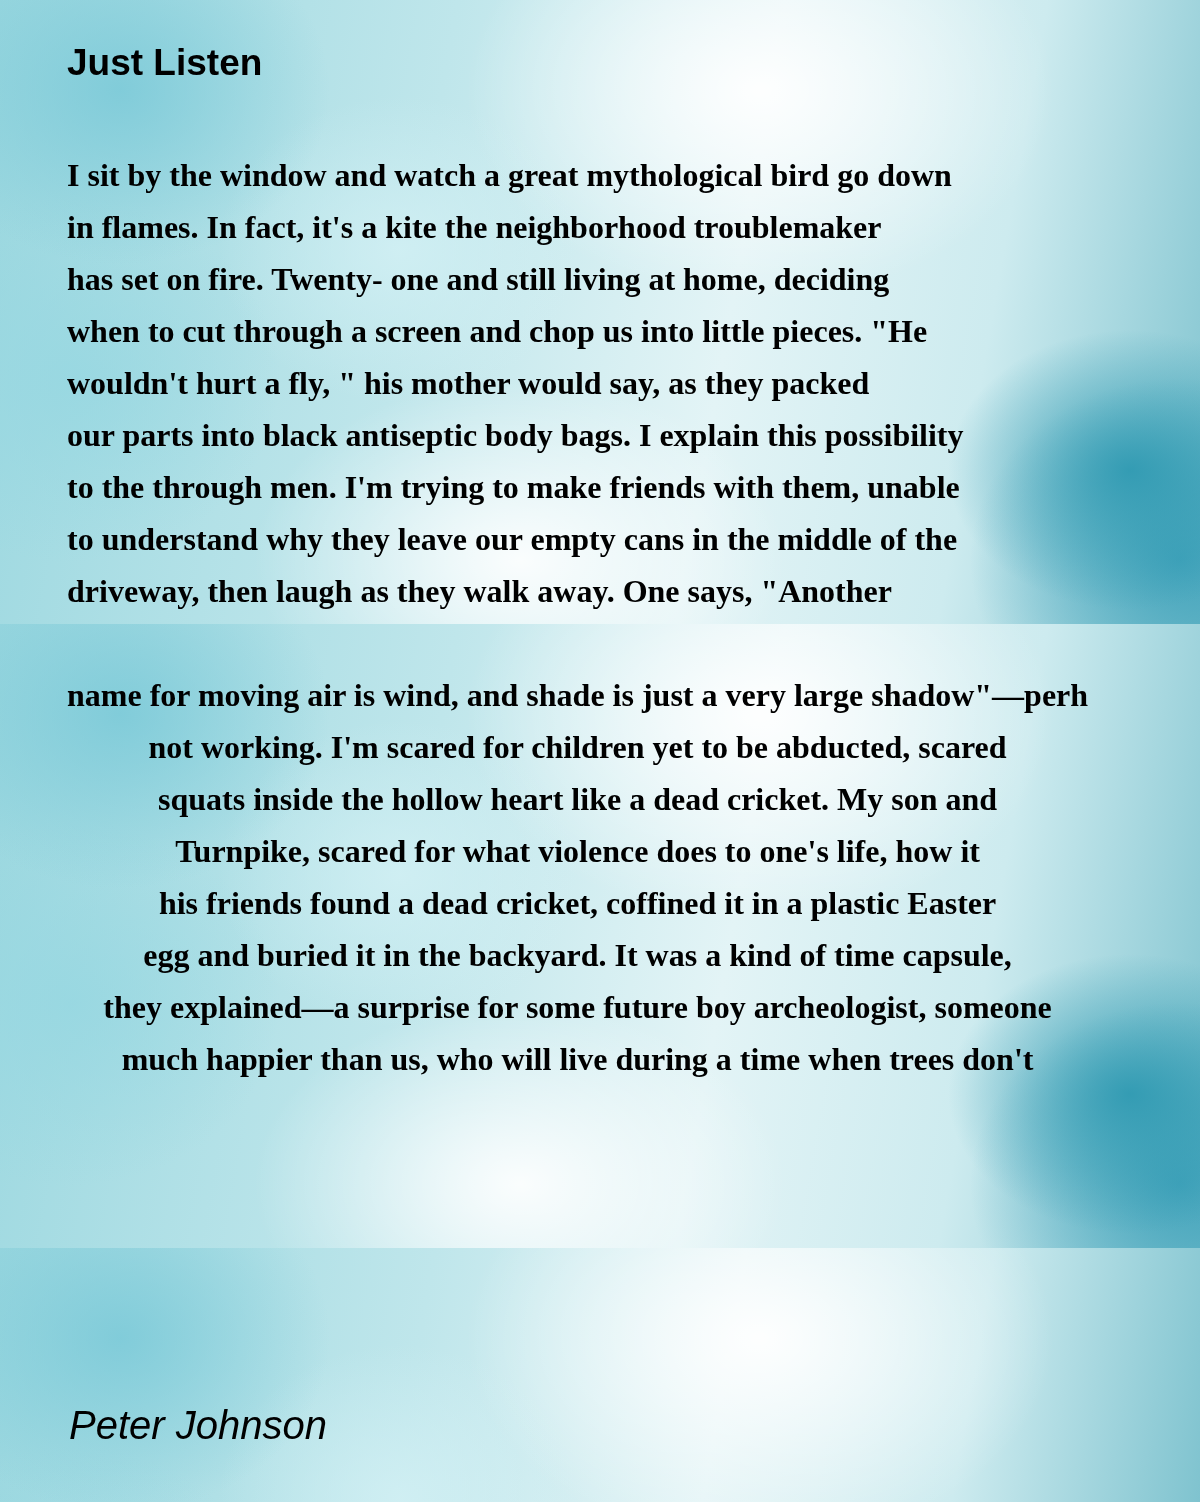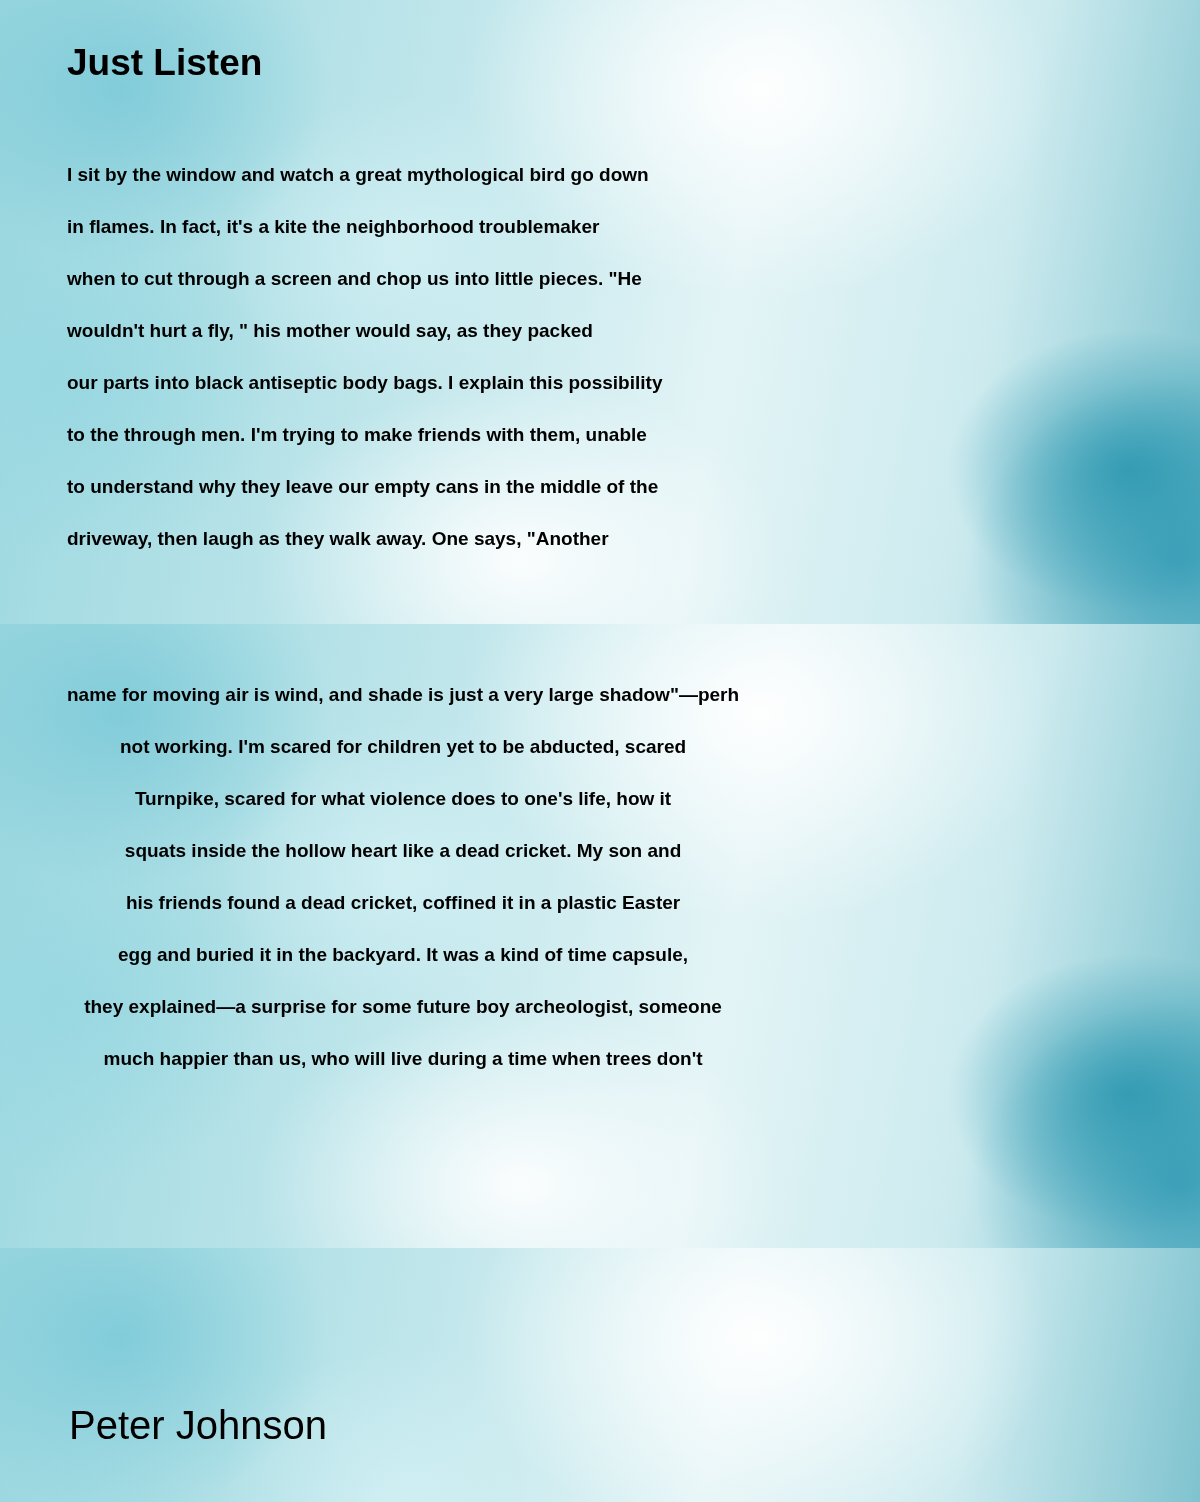--- a/index.html
+++ b/index.html
@@ -41,62 +41,65 @@
       white-space: nowrap;
     }
     .stanza {
       position: absolute;
       left: 67px;
       margin: 0;
       padding: 0;
       list-style: none;
     }
     .line {
-      font-size: 19px;
+      font-size: 32px;
       font-weight: bold;
       line-height: 52px;
       height: 52px;
       white-space: nowrap;
+      font-family: Liberation Serif, serif;
     }
     .stanza-1 { top: 149px; }
     .stanza-2 { top: 45px; text-align: center; }
     .stanza-3 { top: 45px; }
     .author {
       position: absolute;
       left: 69px;
       top: 152px;
       font-size: 40px;
+      font-style: italic;
       font-weight: normal;
       line-height: 50px;
       white-space: nowrap;
     }
   </style>
 </head>
 <body>
 
 <section class="panel panel-1">
   <h1 class="title">Just Listen</h1>
   <ul class="stanza stanza-1">
     <li class="line">I sit by the window and watch a great mythological bird go down</li>
     <li class="line">in flames. In fact, it's a kite the neighborhood troublemaker</li>
+    <li class="line">has set on fire. Twenty- one and still living at home, deciding</li>
     <li class="line">when to cut through a screen and chop us into little pieces. "He</li>
     <li class="line">wouldn't hurt a fly, " his mother would say, as they packed</li>
     <li class="line">our parts into black antiseptic body bags. I explain this possibility</li>
     <li class="line">to the through men. I'm trying to make friends with them, unable</li>
     <li class="line">to understand why they leave our empty cans in the middle of the</li>
     <li class="line">driveway, then laugh as they walk away. One says, "Another</li>
   </ul>
 </section>
 
 <section class="panel panel-2">
   <ul class="stanza stanza-2">
     <li class="line">name for moving air is wind, and shade is just a very large shadow"—perh</li>
     <li class="line">not working. I'm scared for children yet to be abducted, scared</li>
+    <li class="line">squats inside the hollow heart like a dead cricket. My son and</li>
     <li class="line">Turnpike, scared for what violence does to one's life, how it</li>
-    <li class="line">squats inside the hollow heart like a dead cricket. My son and</li>
     <li class="line">his friends found a dead cricket, coffined it in a plastic Easter</li>
     <li class="line">egg and buried it in the backyard. It was a kind of time capsule,</li>
     <li class="line">they explained—a surprise for some future boy archeologist, someone</li>
     <li class="line">much happier than us, who will live during a time when trees don't</li>
   </ul>
 </section>
 
 <section class="panel panel-3">
   <div class="author">Peter Johnson</div>
 </section>

